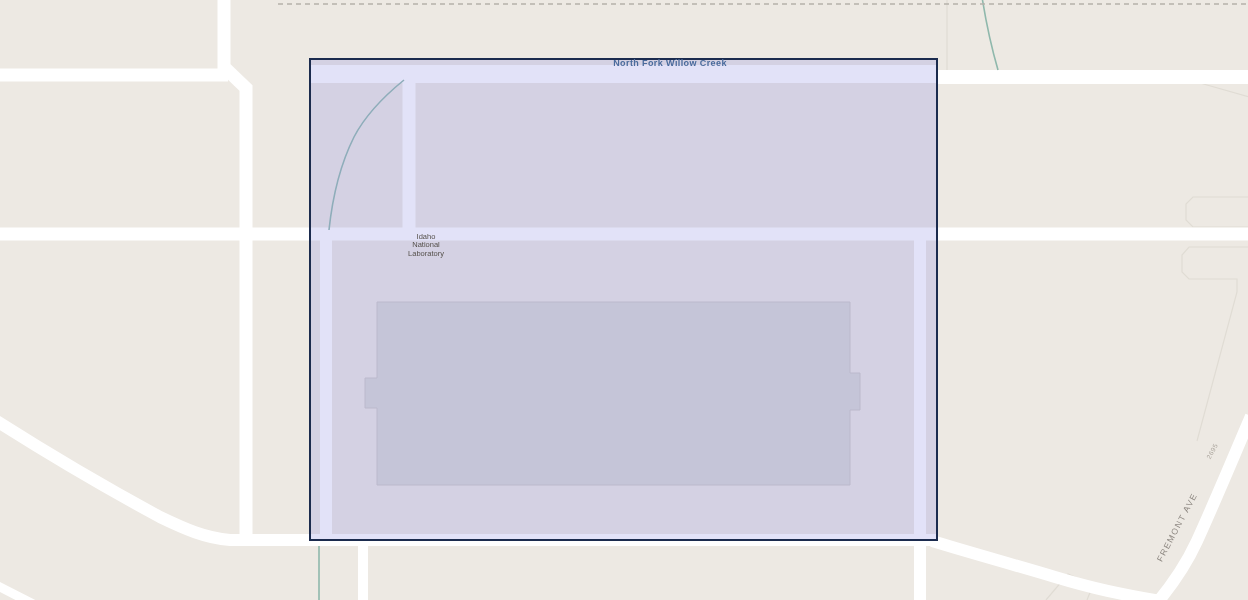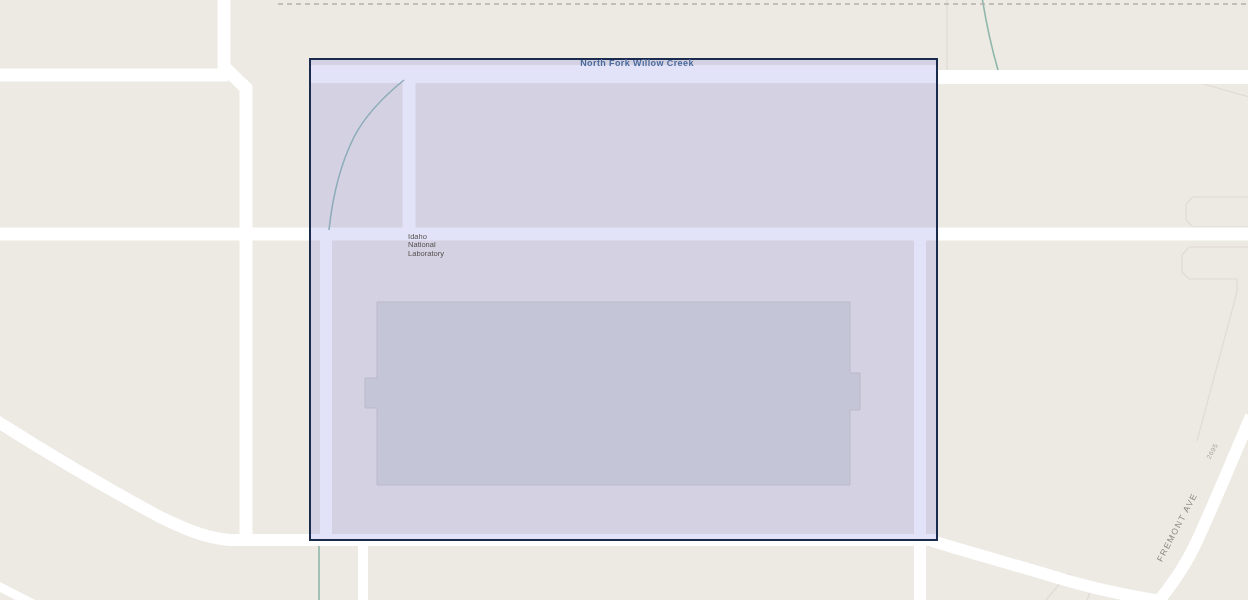--- a/index.html
+++ b/index.html
@@ -13,23 +13,23 @@
   body{font-family:"Liberation Sans",sans-serif;}
   .map-canvas{position:relative;width:1248px;height:600px;background:var(--c-background);overflow:hidden;}
   .layer{position:absolute;left:0;top:0;width:1248px;height:600px;}
   .road{stroke:var(--c-road);fill:none;stroke-linecap:butt;}
   .water{stroke:var(--c-water_line);stroke-width:1.6;fill:none;}
   .parcel{stroke:var(--c-parcel_line);stroke-width:1.2;fill:none;}
   .selection{position:absolute;left:309px;top:58px;width:629px;height:483px;
     background:var(--c-selection_fill);border:2.5px solid var(--c-selection_border);
     box-sizing:border-box;}
   .label{position:absolute;white-space:nowrap;}
-  .creek-label{left:637px;top:58px;transform:translateX(-50%);font-size:9px;font-weight:bold;
+  .creek-label{left:670px;top:58px;transform:translateX(-50%);font-size:9px;font-weight:bold;
     letter-spacing:0.4px;color:var(--c-creek_label);}
-  .facility-label{left:426px;top:233px;transform:translateX(-50%);
+  .facility-label{left:426px;top:233px;transform:translateX(-50%);text-align:center;
     font-size:7.5px;line-height:8.3px;color:var(--c-facility_label);}
   .facility-label span{display:block;}
   .street-label{left:1177px;top:527px;transform:translate(-50%,-50%) rotate(-62deg);
     font-size:8.5px;letter-spacing:1.5px;color:var(--c-street_label);}
   .address-label{left:1212px;top:451px;transform:translate(-50%,-50%) rotate(-62deg);
     font-size:6.5px;letter-spacing:0.5px;color:var(--c-address_label);}
 </style>
 </head>
 <body>
 

